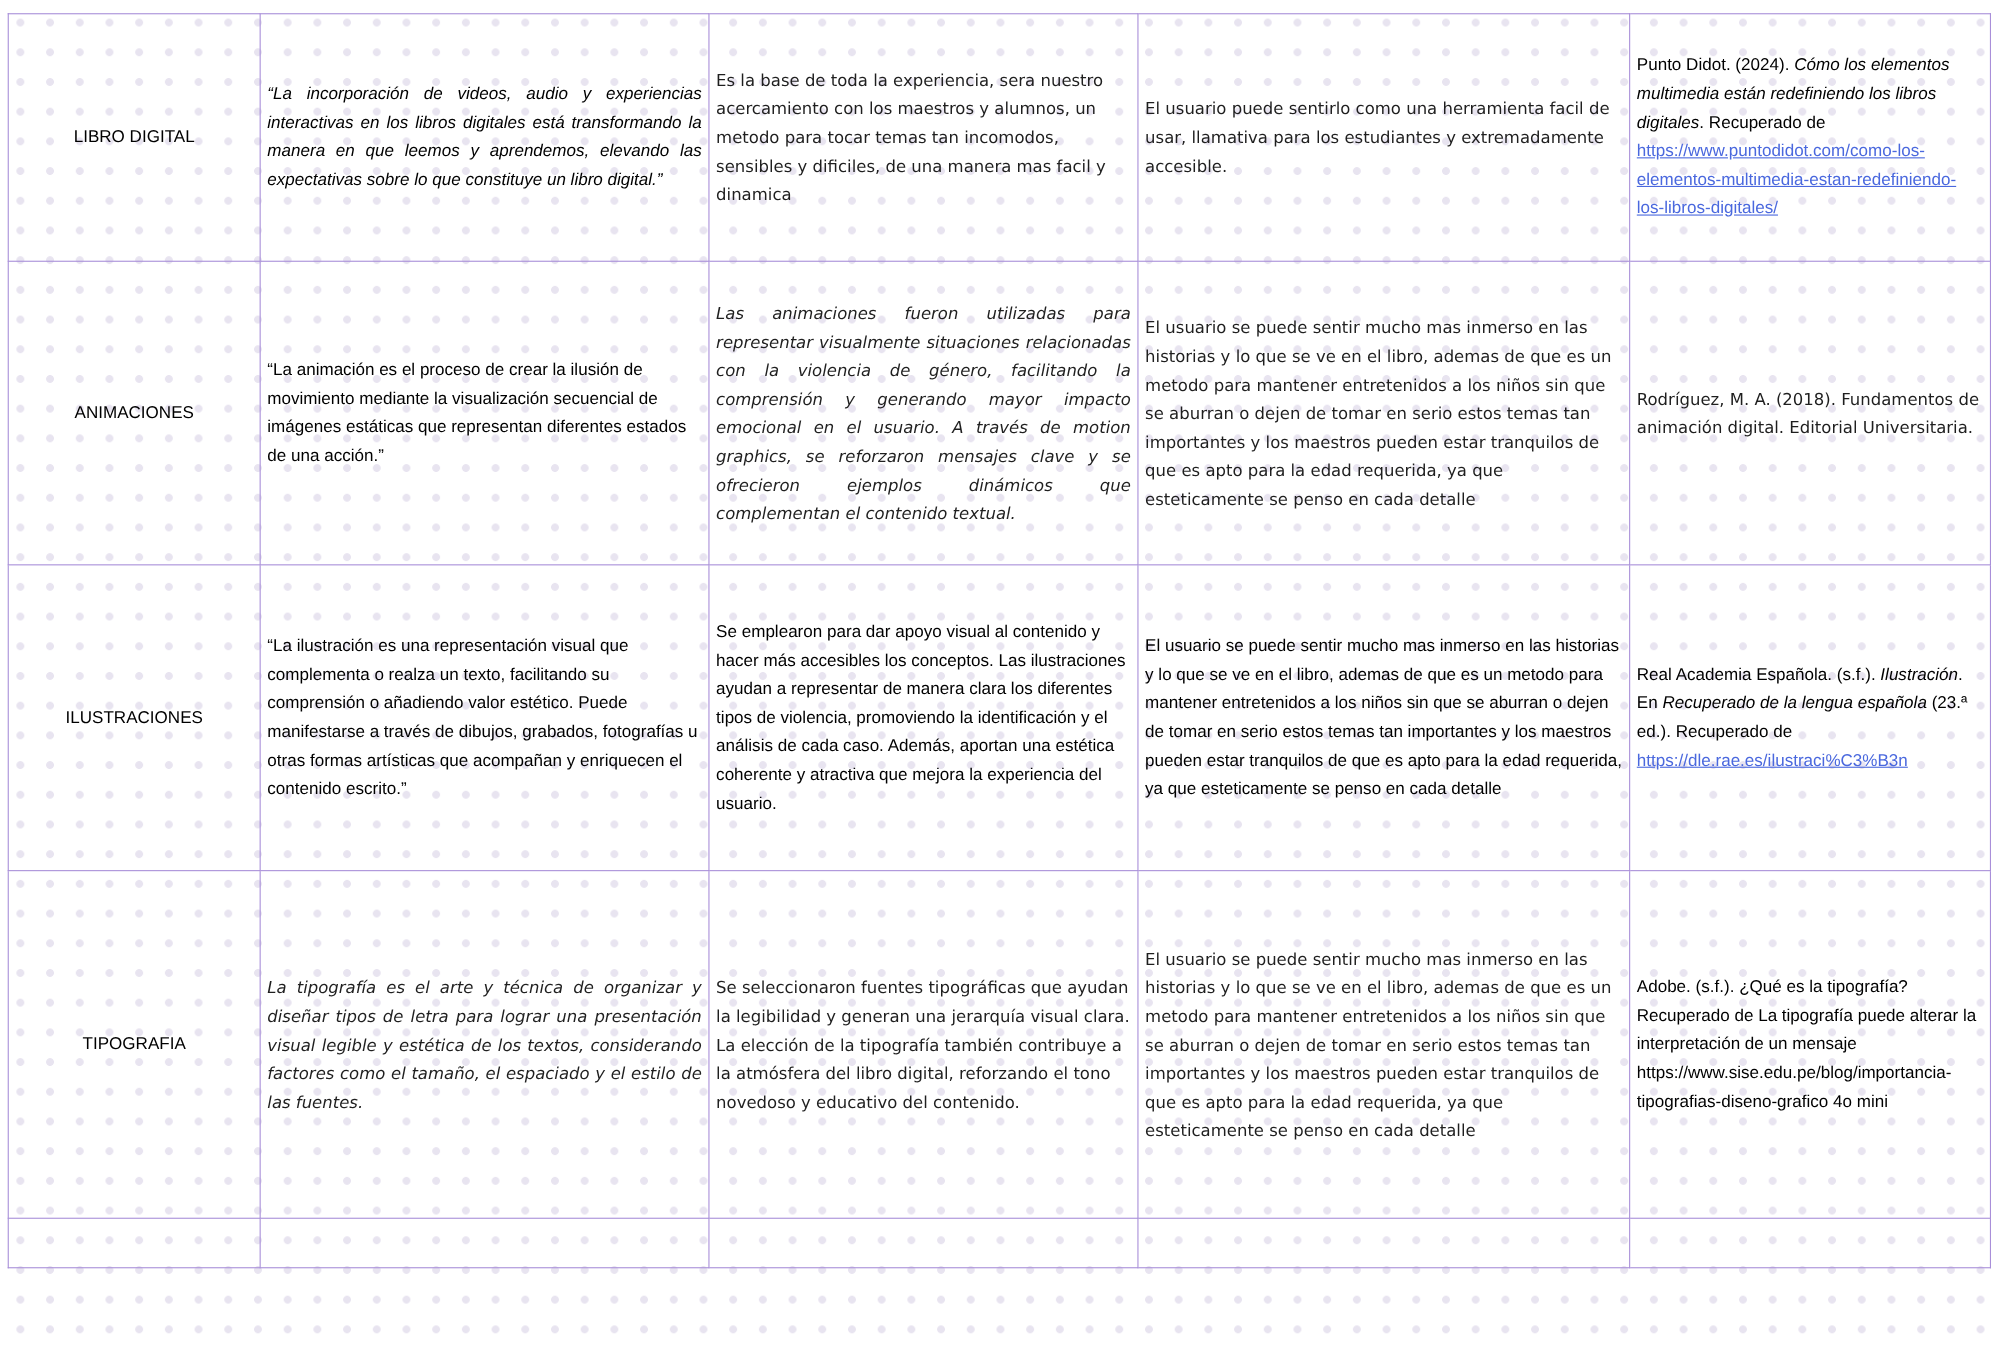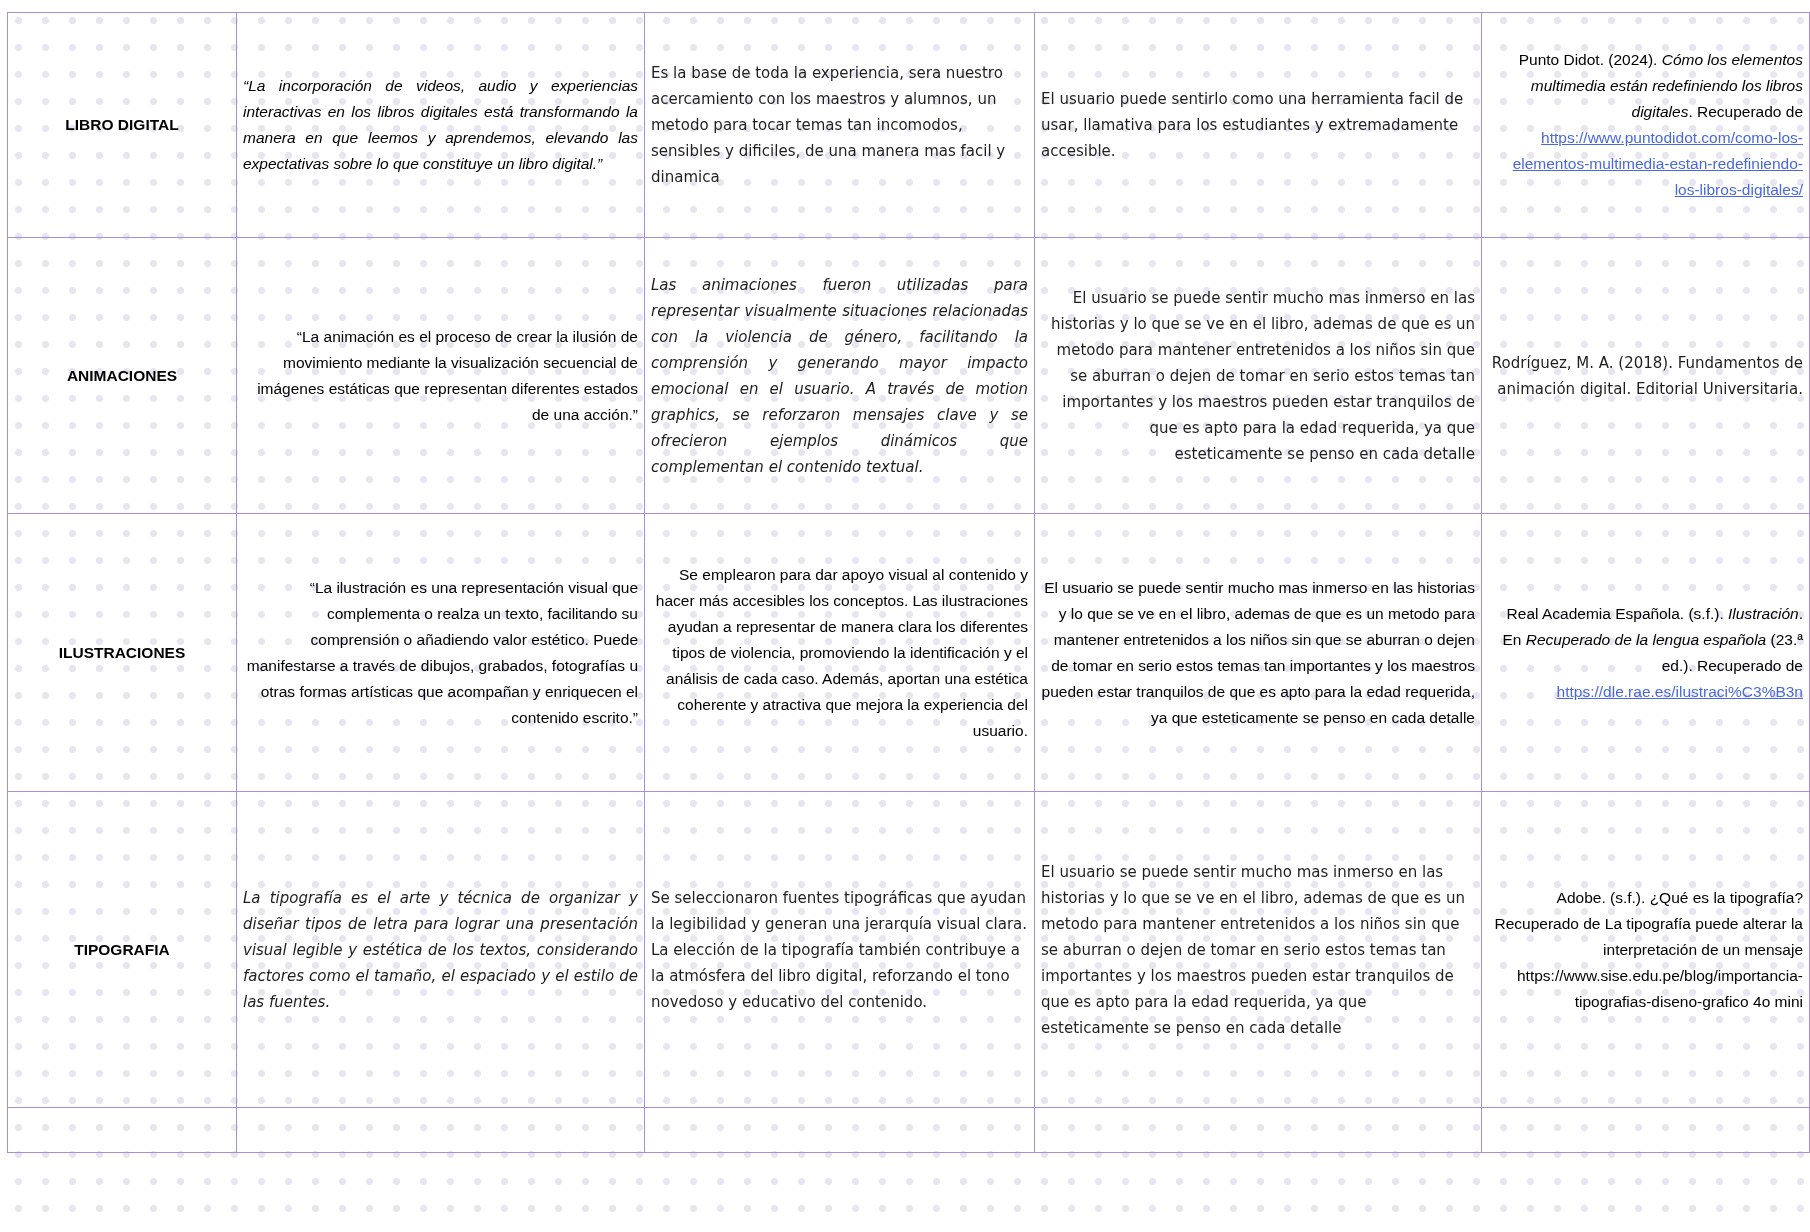--- a/index.html
+++ b/index.html
@@ -37,27 +37,26 @@
     font-weight: 700;
     font-size: 16.5px;
     letter-spacing: 0.4px;
     color: #121212;
   }
   .rowlabel {
     text-align: center;
     font-family: "Liberation Sans", sans-serif;
     font-size: 15.5px;
     color: #000000;
-    font-weight: bold;
   }
   .fa { font-family: "Liberation Sans", sans-serif; font-size: 15.5px; color: #000000; line-height: 26px; }
   .fb { font-family: "DejaVu Sans", sans-serif;     font-size: 15px;   color: #1f1f1f; line-height: 26px; }
   .just { text-align: justify; font-style: italic; }
   .ctr  { text-align: left; }
-  .lft  { text-align: right; }
+  .lft  { text-align: left; }
   .vtop { vertical-align: top; }
   .r1 td { height: 220px; }
   .r2 td { height: 271px; }
   .r3 td { height: 273px; }
   .r4 td { height: 311px; }
   .r5 td { height: 40px; }
   .ref a, .link {
     color: #4a68de;
     text-decoration: underline;
     overflow-wrap: anywhere;

